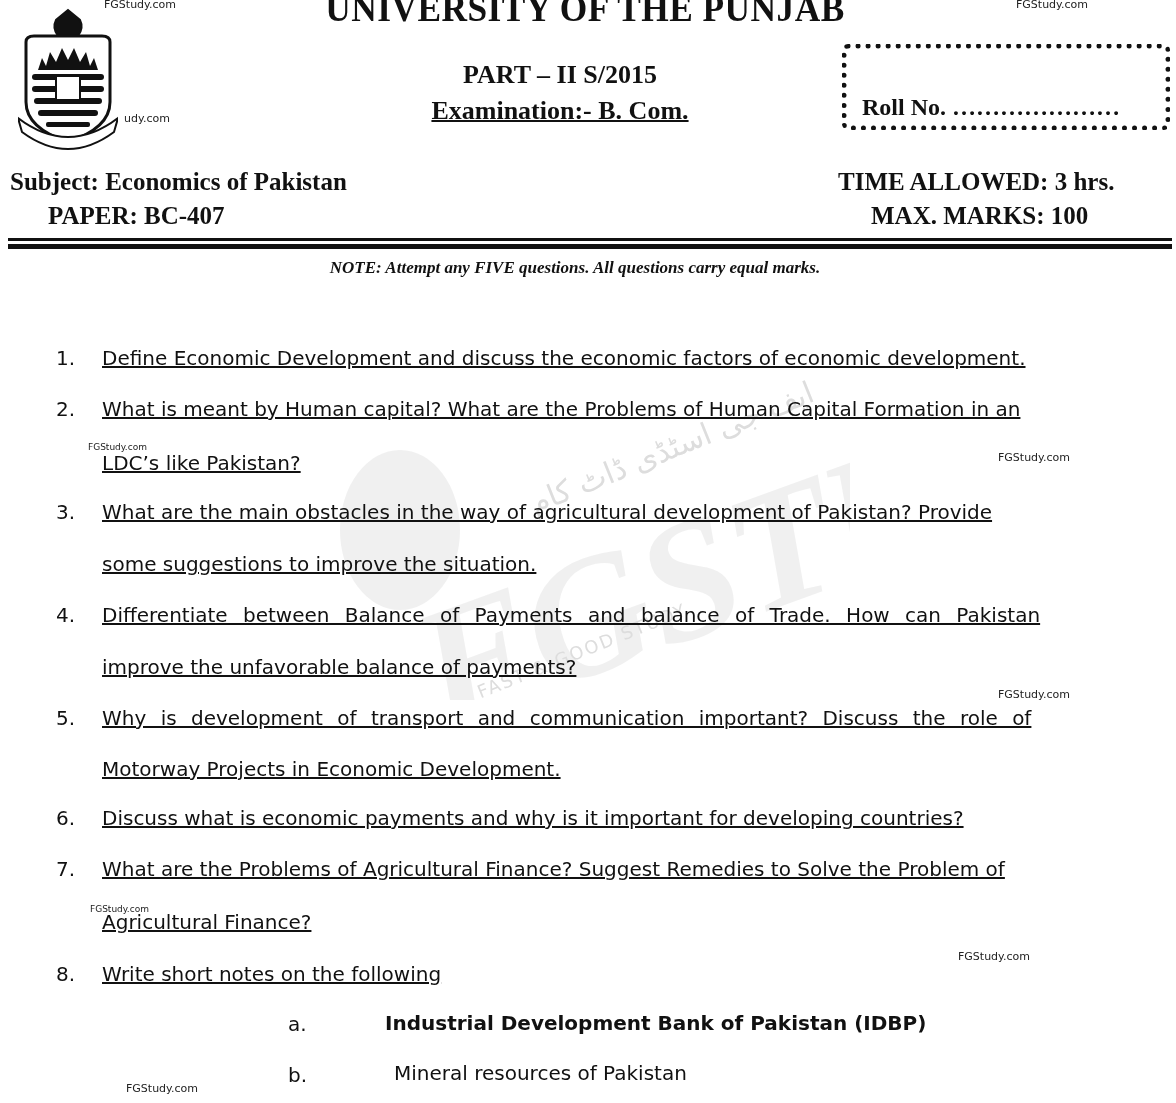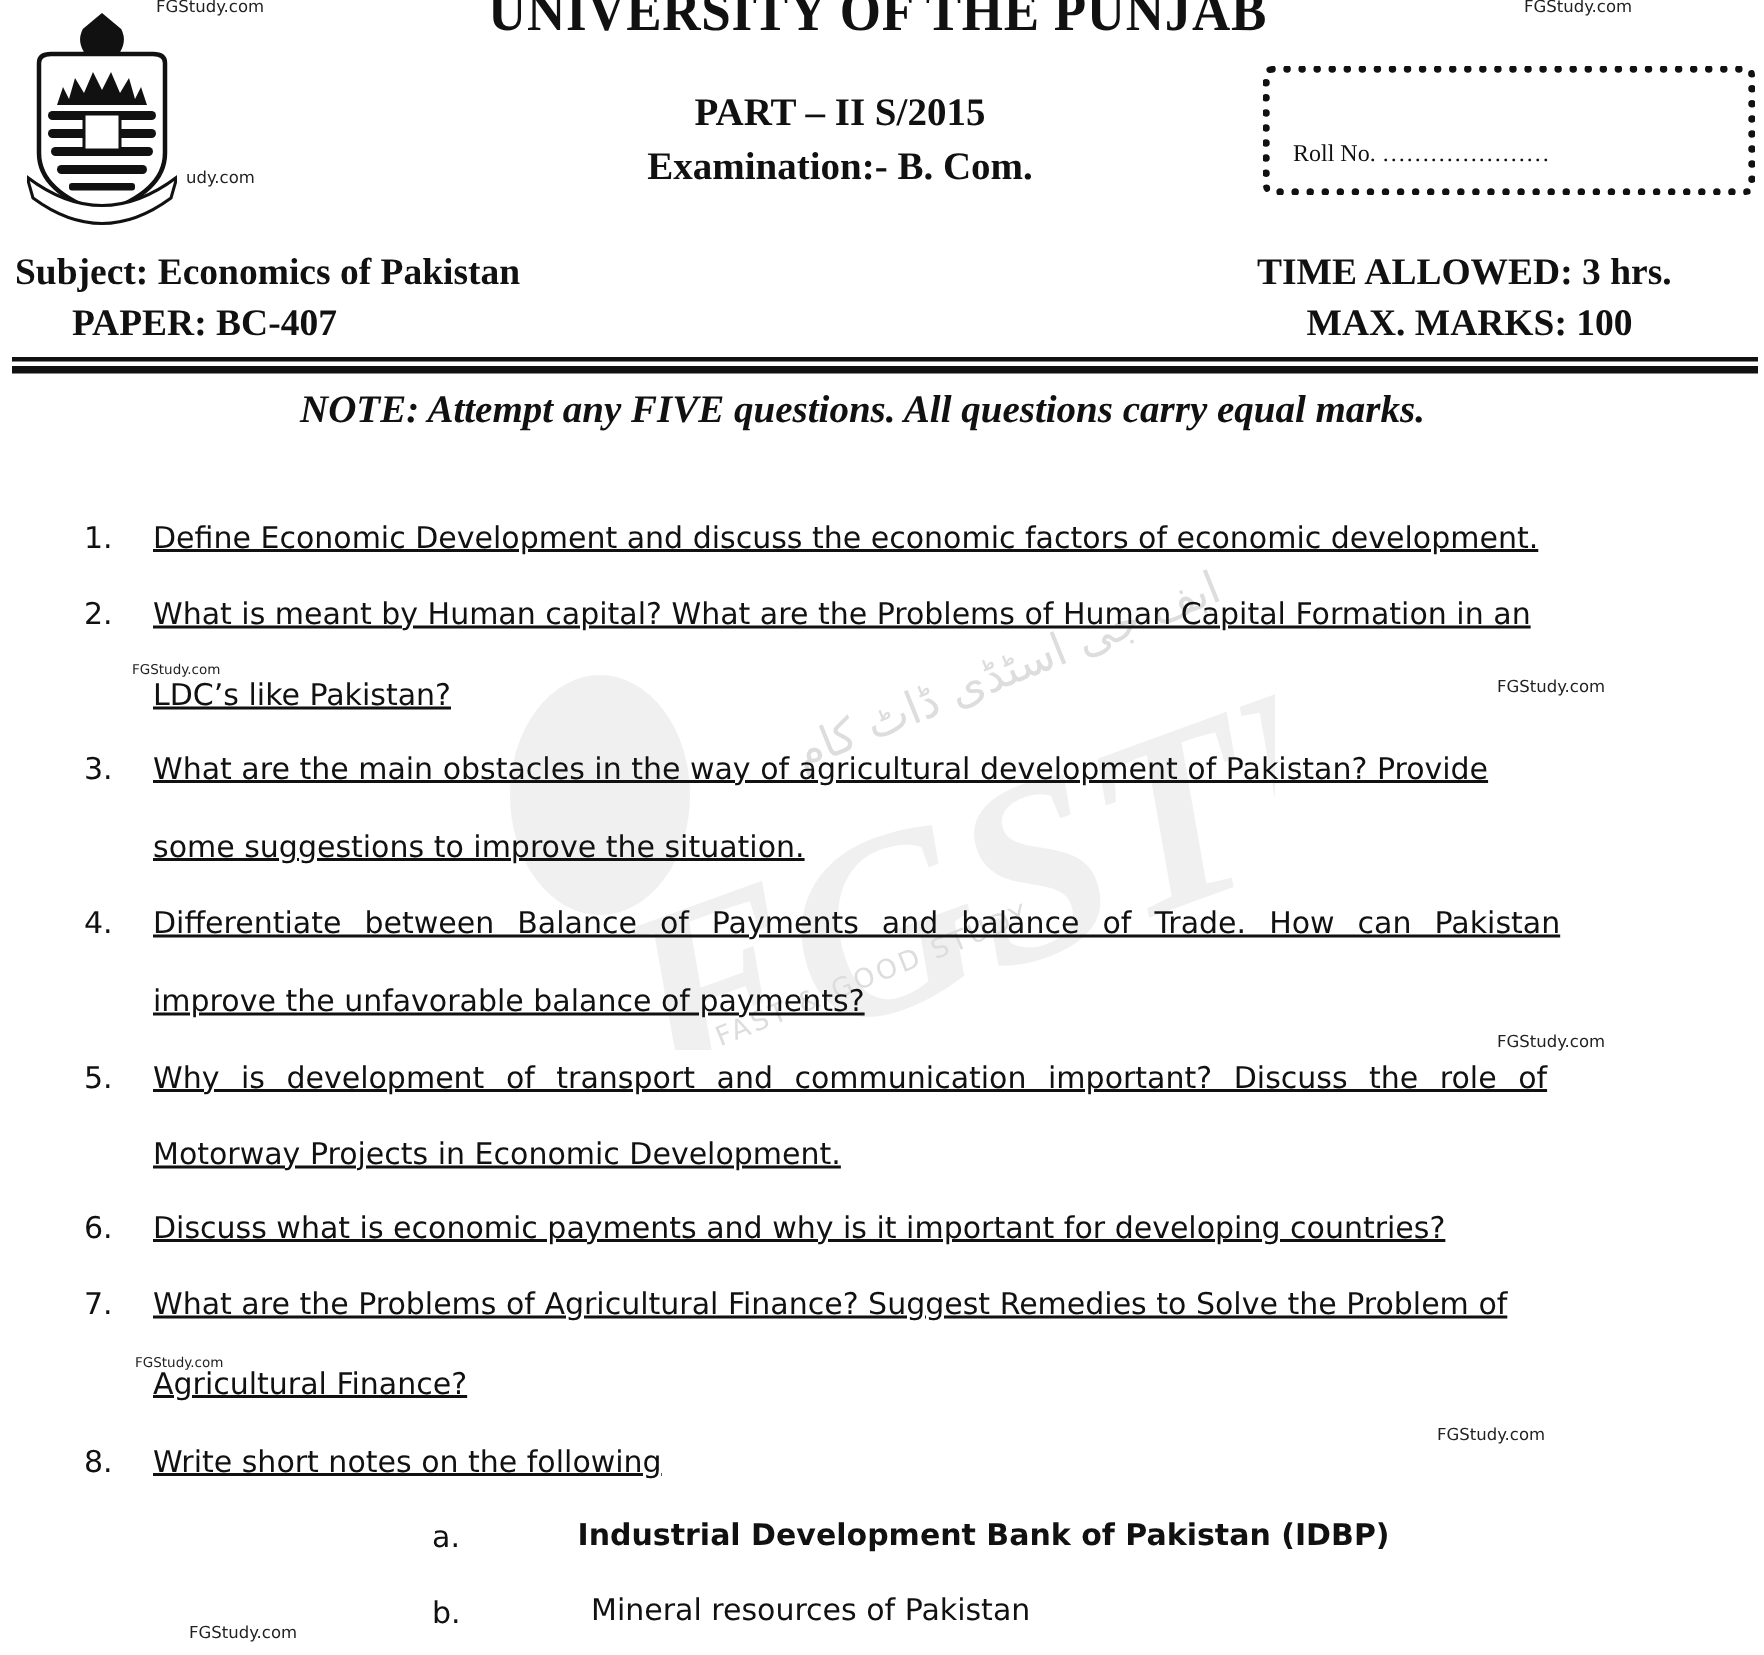--- a/index.html
+++ b/index.html
@@ -21,40 +21,40 @@
     transform-origin: center;
   }
   .part {
     left: 330px; top: 60px; width: 460px; text-align: center;
     font-size: 26px; font-weight: bold;
   }
   .exam {
     left: 330px; top: 96px; width: 460px; text-align: center;
     font-size: 26px; font-weight: bold;
   }
-  .exam span { text-decoration-thickness: 2px; }
+  .exam span { text-decoration: underline; text-decoration-thickness: 2px; }
   .roll-box {
     left: 842px; top: 44px; width: 328px; height: 86px;
     border: 5px dotted #111; box-sizing: border-box; border-radius: 6px;
   }
   .roll-label {
-    left: 862px; top: 94px; font-size: 16px; font-weight: normal;
+    left: 862px; top: 94px; font-size: 24px; font-weight: bold;
   }
   .subject, .paper, .time, .marks {
     font-size: 25px; font-weight: bold; white-space: nowrap;
   }
   .subject { left: 10px; top: 168px; }
   .paper { left: 10px; top: 202px; margin-left: 38px; }
   .time { left: 838px; top: 168px; }
   .marks { left: 838px; top: 202px; margin-left: 33px; }
   .rule1 { left: 8px; top: 238px; width: 1164px; height: 3px; background: #111; }
   .rule2 { left: 8px; top: 244px; width: 1164px; height: 5px; background: #111; }
   .note {
     left: 0; top: 258px; width: 1150px; text-align: center;
-    font-size: 26px; font-weight: bold; font-style: italic;
+    font-size: 17px; font-weight: bold; font-style: italic;
   }
   .q {
     position: absolute; font-family: "DejaVu Sans", sans-serif;
     font-size: 20px; color: #111; white-space: nowrap;
   }
   .q .num { position: absolute; left: 0; }
   .q .txt { position: absolute; left: 46px; text-decoration: underline; }
   .sub-item { position: absolute; font-family: "DejaVu Sans", sans-serif; font-size: 20px; white-space: nowrap; }
   .watermark {
     left: 330px; top: 420px; width: 520px; height: 280px; pointer-events: none;

